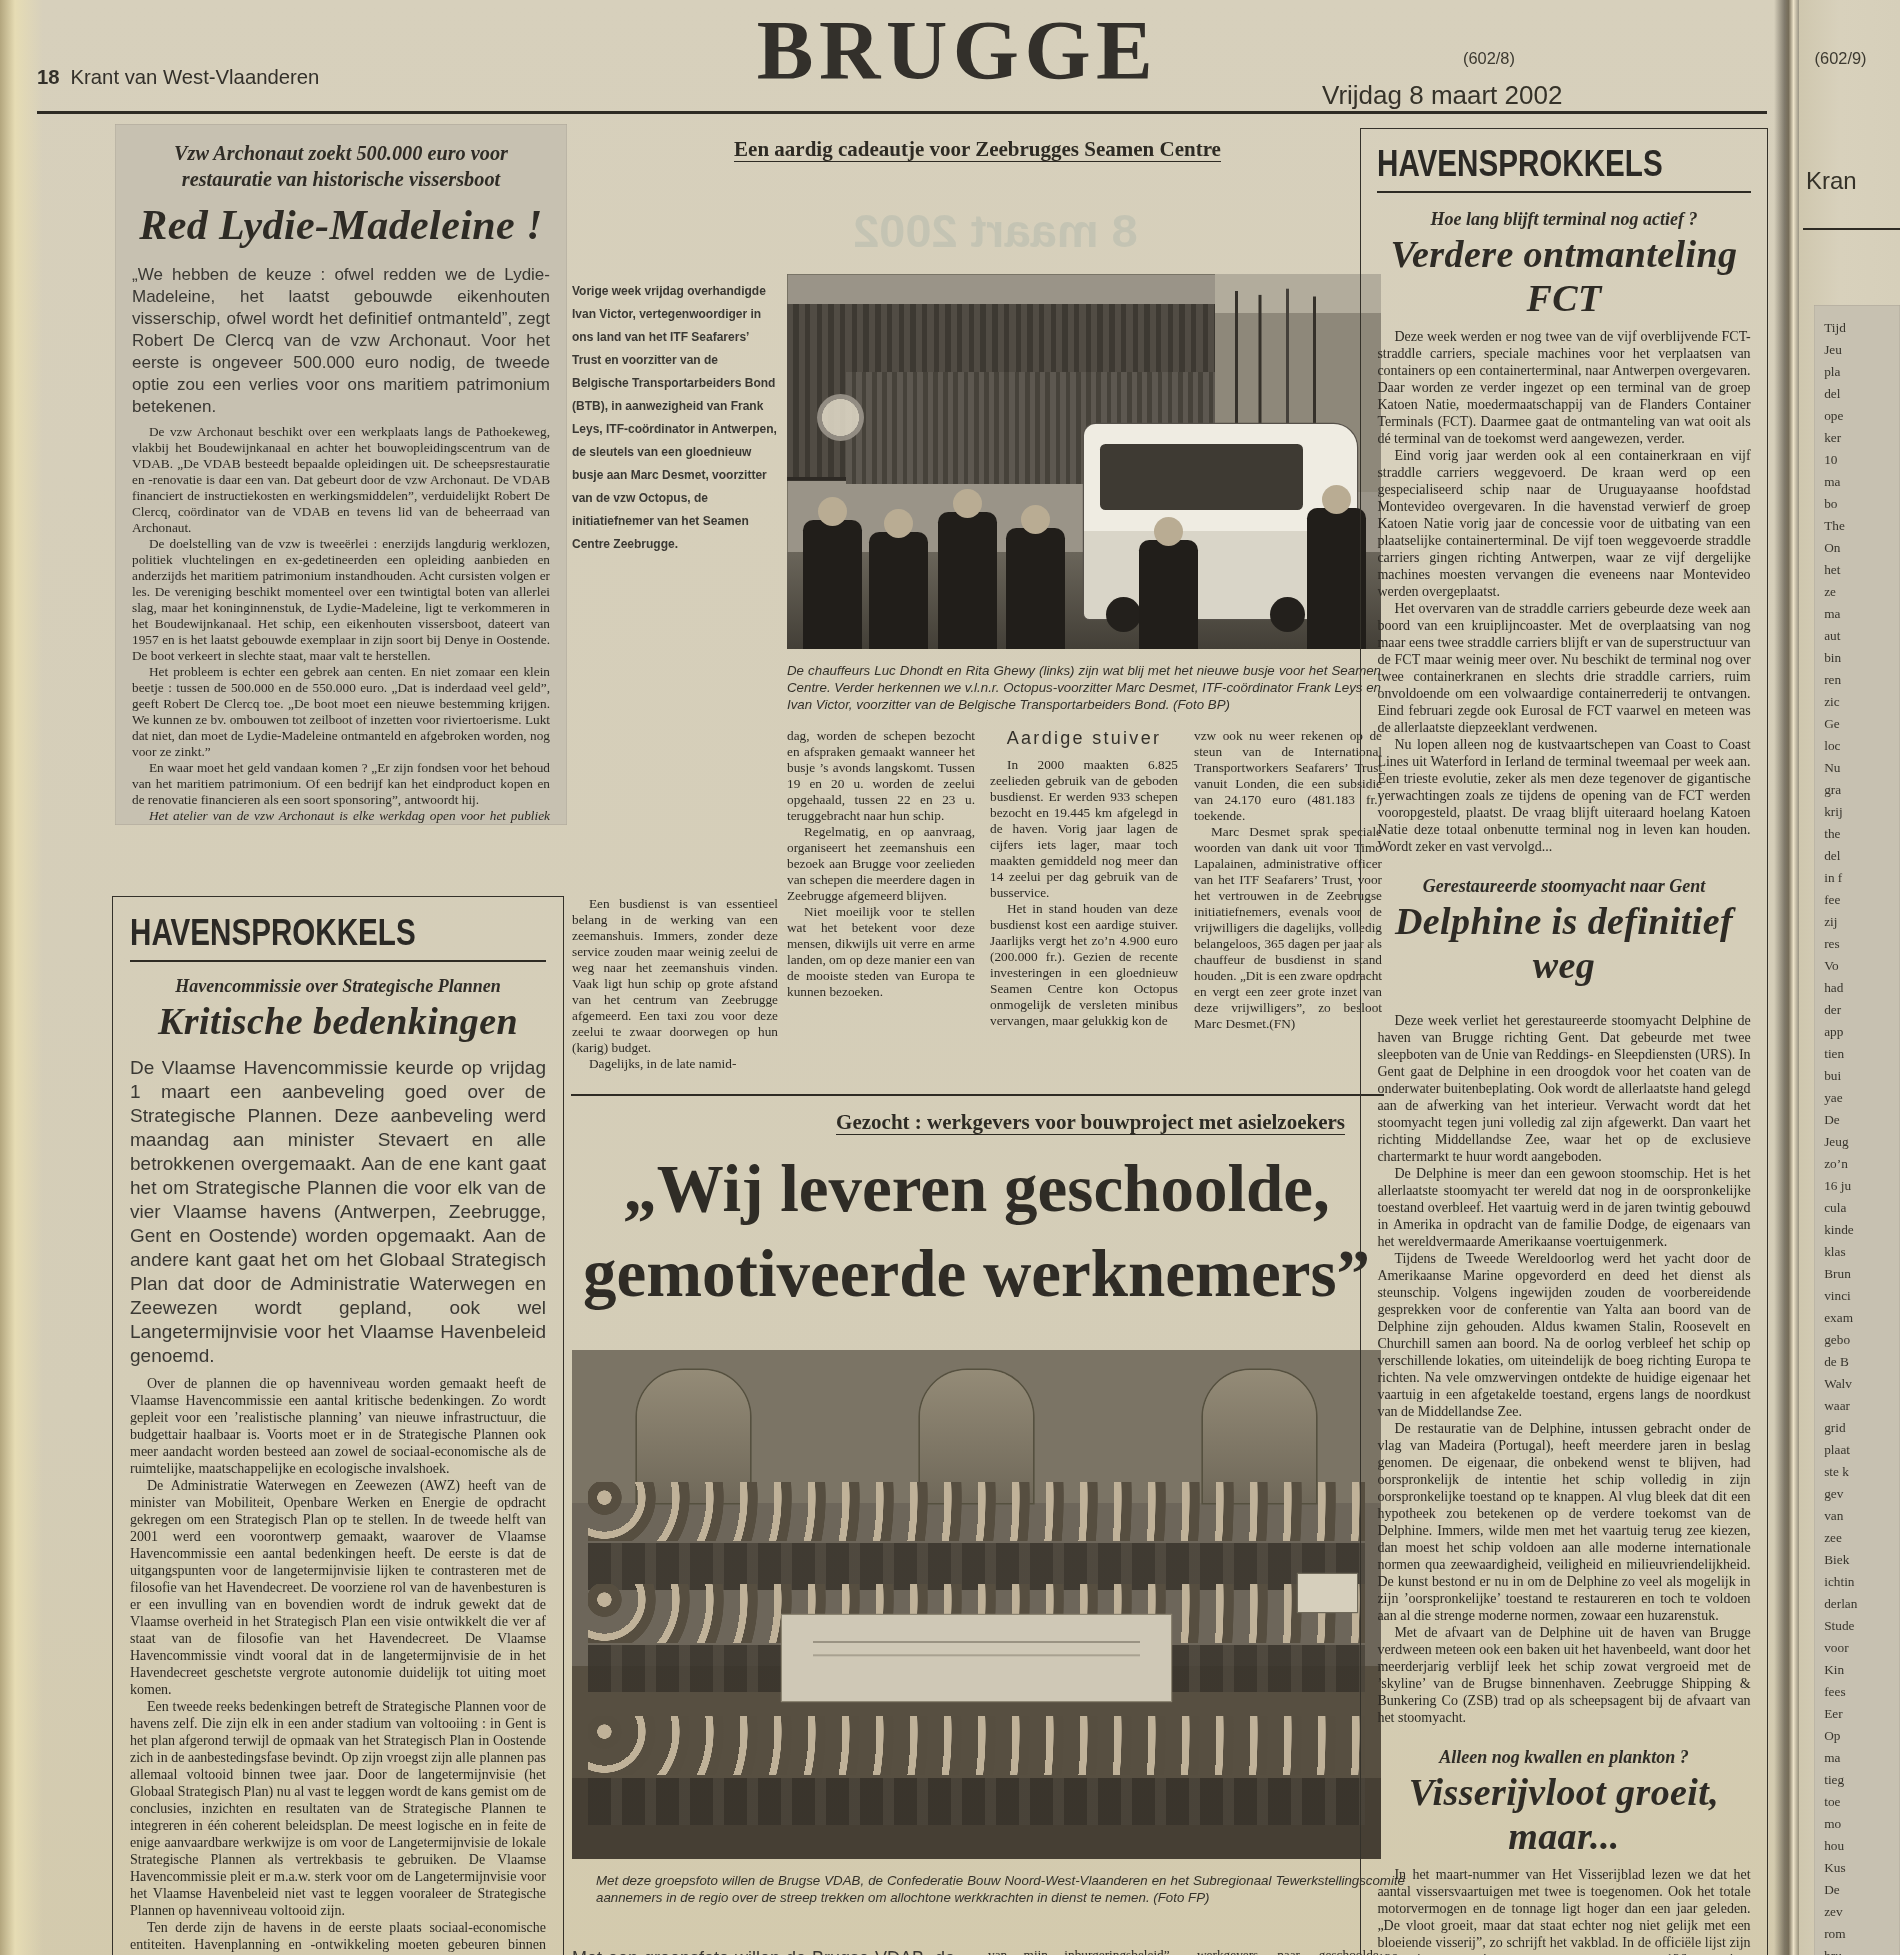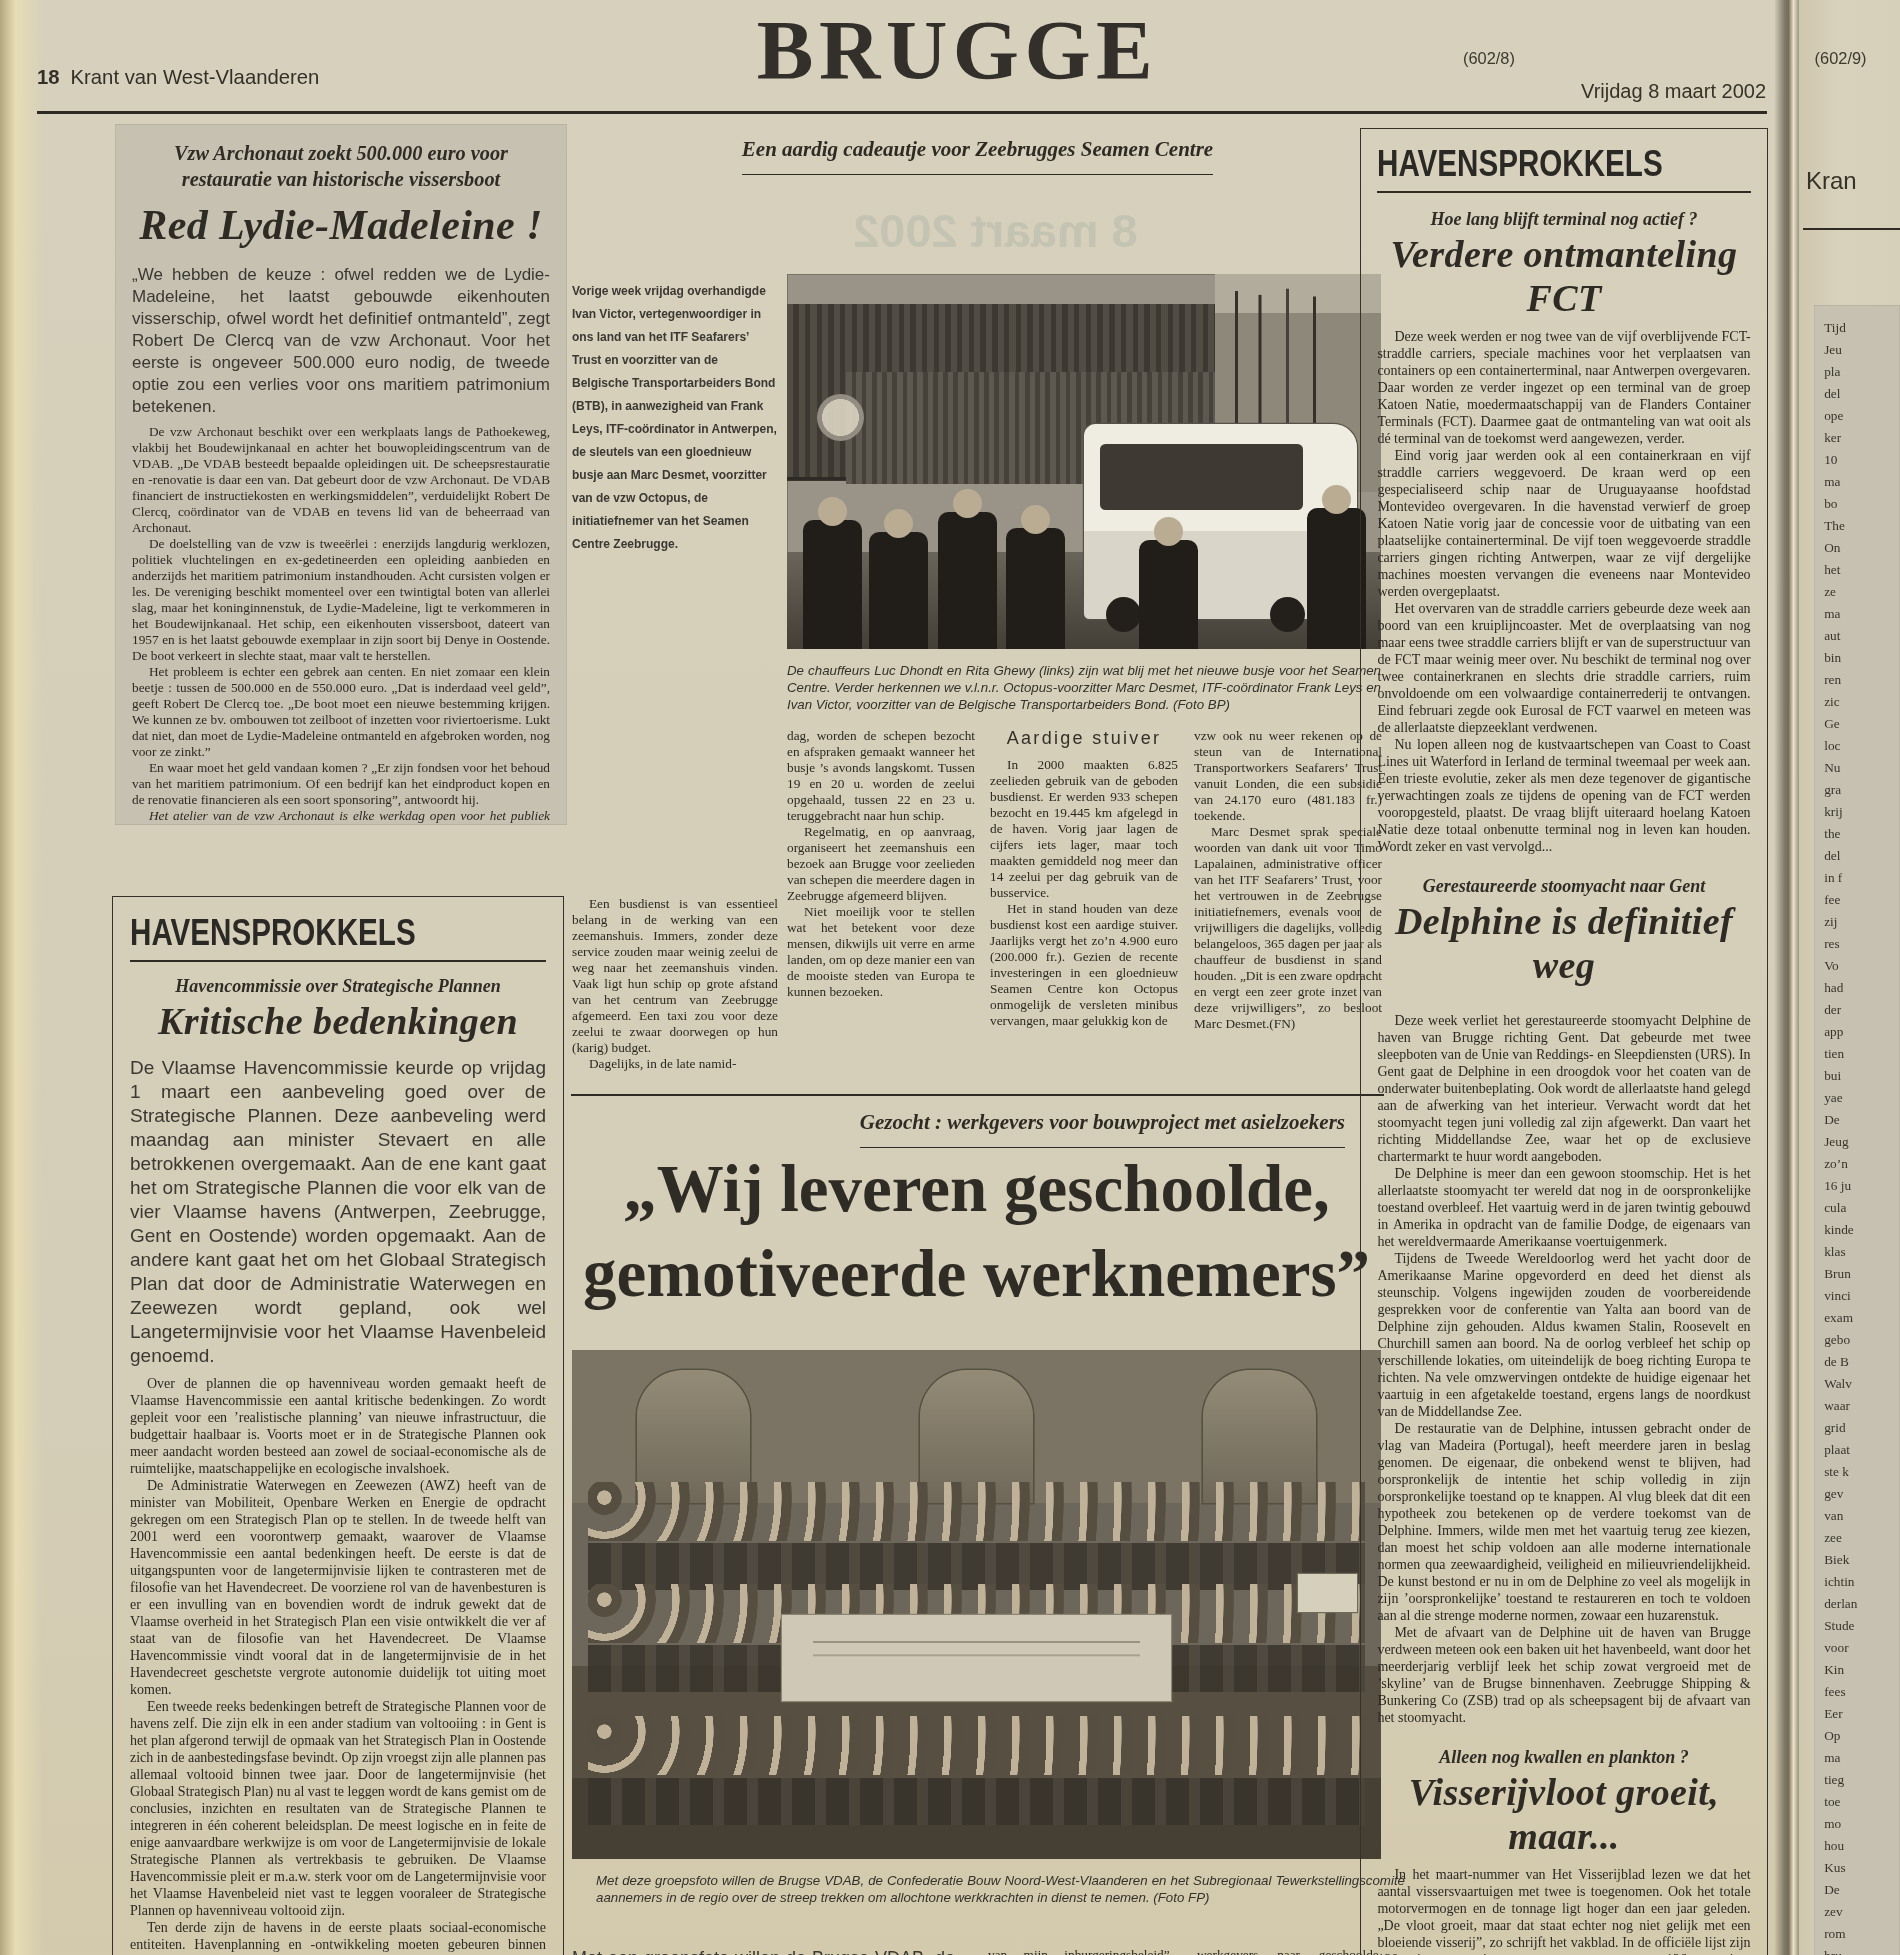--- a/index.html
+++ b/index.html
@@ -18,25 +18,25 @@
   .fold{left:1774px;top:0;bottom:0;width:25px;
     background:linear-gradient(90deg,rgba(60,54,43,0) 0%,rgba(58,52,42,.55) 42%,#756c58 58%,#ece2c8 78%,rgba(40,36,28,.35) 100%);}
   .adjacent{left:1799px;top:0;bottom:0;width:101px;
     background:linear-gradient(90deg,#cfc7ae 0%,#d8d1bc 40%,#d6cfba 100%);}
   
   .masthead{left:37px;top:66px;font-size:20.3px;color:#33302a;}
   .masthead b{font-weight:700;margin-right:11px;}
   .section-title{left:684px;top:0.8px;width:547px;text-align:center;font-weight:700;
     font-size:85px;letter-spacing:5.5px;color:#33302b;}
   .edition{left:1463px;top:49px;font-size:16.4px;color:#3c3930;}
-  .dateline{left:1322px;top:80px;width:444px;text-align:right;font-size:20px;color:#353229;}
+  .dateline{left:1322px;top:80px;width:444px;font-size:26px;color:#353229;}
   .hrule{height:2.7px;background:#2e2b24;}
   
   .kicker-center{text-align:center;font-weight:700;font-size:21px;color:#2e2b24;}
-  .kicker-center span{border-bottom:1.6px solid #2e2b24;padding-bottom:13px;font-style:italic;}
+  .kicker-center span{border-bottom:1.6px solid #2e2b24;padding-bottom:0;}
   .box-kicker{text-align:center;font-style:italic;font-weight:700;font-size:18px;color:#2f2c26;}
   .box-headline{text-align:center;font-style:italic;font-weight:600;font-size:38px;color:#2e2b25;letter-spacing:0.4px;}
   .huge-headline{font-weight:700;font-size:80px;color:#2f2c26;text-align:center;letter-spacing:0.8px;}
   .big-headline{font-weight:600;font-size:67px;color:#2f2c26;text-align:center;}
   
   .jp p{margin:0;text-align:justify;text-indent:17px;}
   .jp p.ni{text-indent:0;}
   .b34{font-size:13.3px;line-height:16px;color:#2c2923;}
   .b36{font-size:14px;line-height:17px;color:#2c2923;}
   .lead{font-size:12px;line-height:23px;color:#3a3833;font-weight:bold;}

